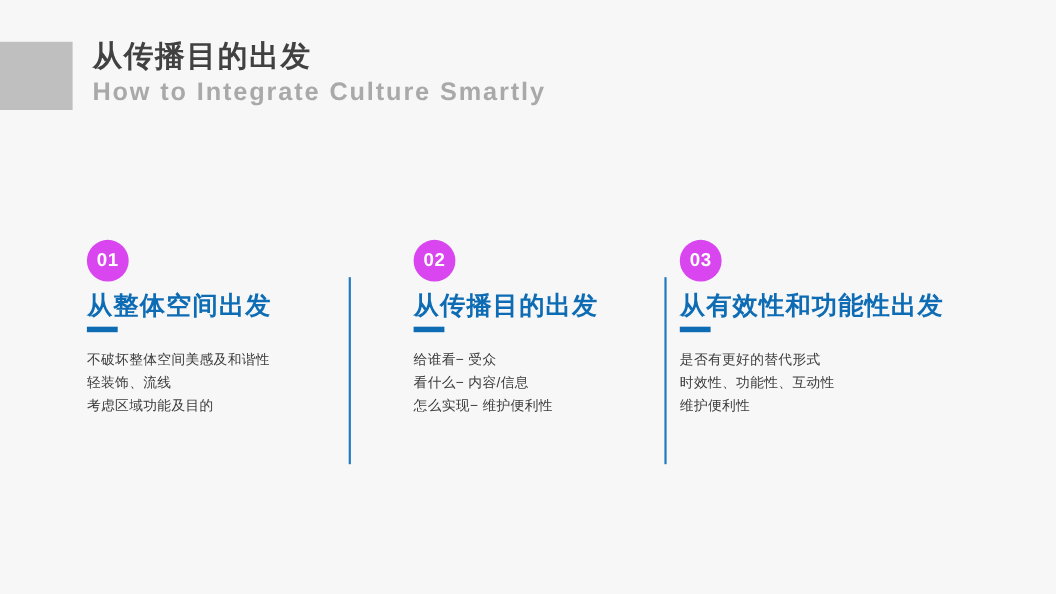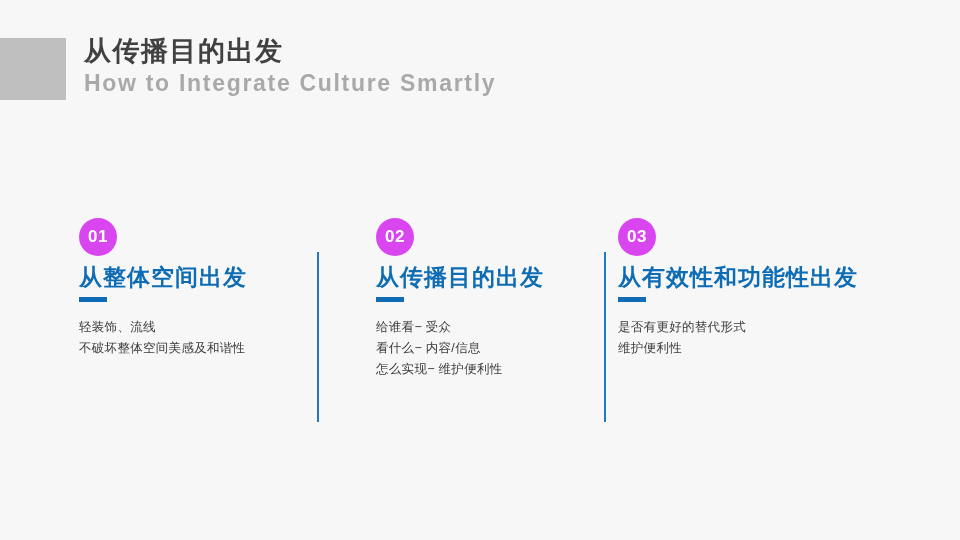--- a/index.html
+++ b/index.html
@@ -132,42 +132,44 @@
   </div>
 </div>
 
 <div class="columns">
 
   <div class="column col-1">
     <div class="badge">01</div>
     <div class="col-heading">从整体空间出发</div>
     <div class="heading-rule"></div>
     <div class="col-body">
+      <div>不破坏整体空间美感及和谐性</div>
       <div>轻装饰、流线</div>
-      <div>不破坏整体空间美感及和谐性</div>
+      <div>考虑区域功能及目的</div>
     </div>
   </div>
 
   <div class="column col-2">
     <div class="badge">02</div>
     <div class="col-heading">从传播目的出发</div>
     <div class="heading-rule"></div>
     <div class="col-body">
       <div>给谁看− 受众</div>
       <div>看什么− 内容/信息</div>
       <div>怎么实现− 维护便利性</div>
     </div>
   </div>
 
   <div class="column col-3">
     <div class="badge">03</div>
     <div class="col-heading">从有效性和功能性出发</div>
     <div class="heading-rule"></div>
     <div class="col-body">
       <div>是否有更好的替代形式</div>
+      <div>时效性、功能性、互动性</div>
       <div>维护便利性</div>
     </div>
   </div>
 
 </div>
 
 <div class="divider divider-1"></div>
 <div class="divider divider-2"></div>
 
 </body></html>

